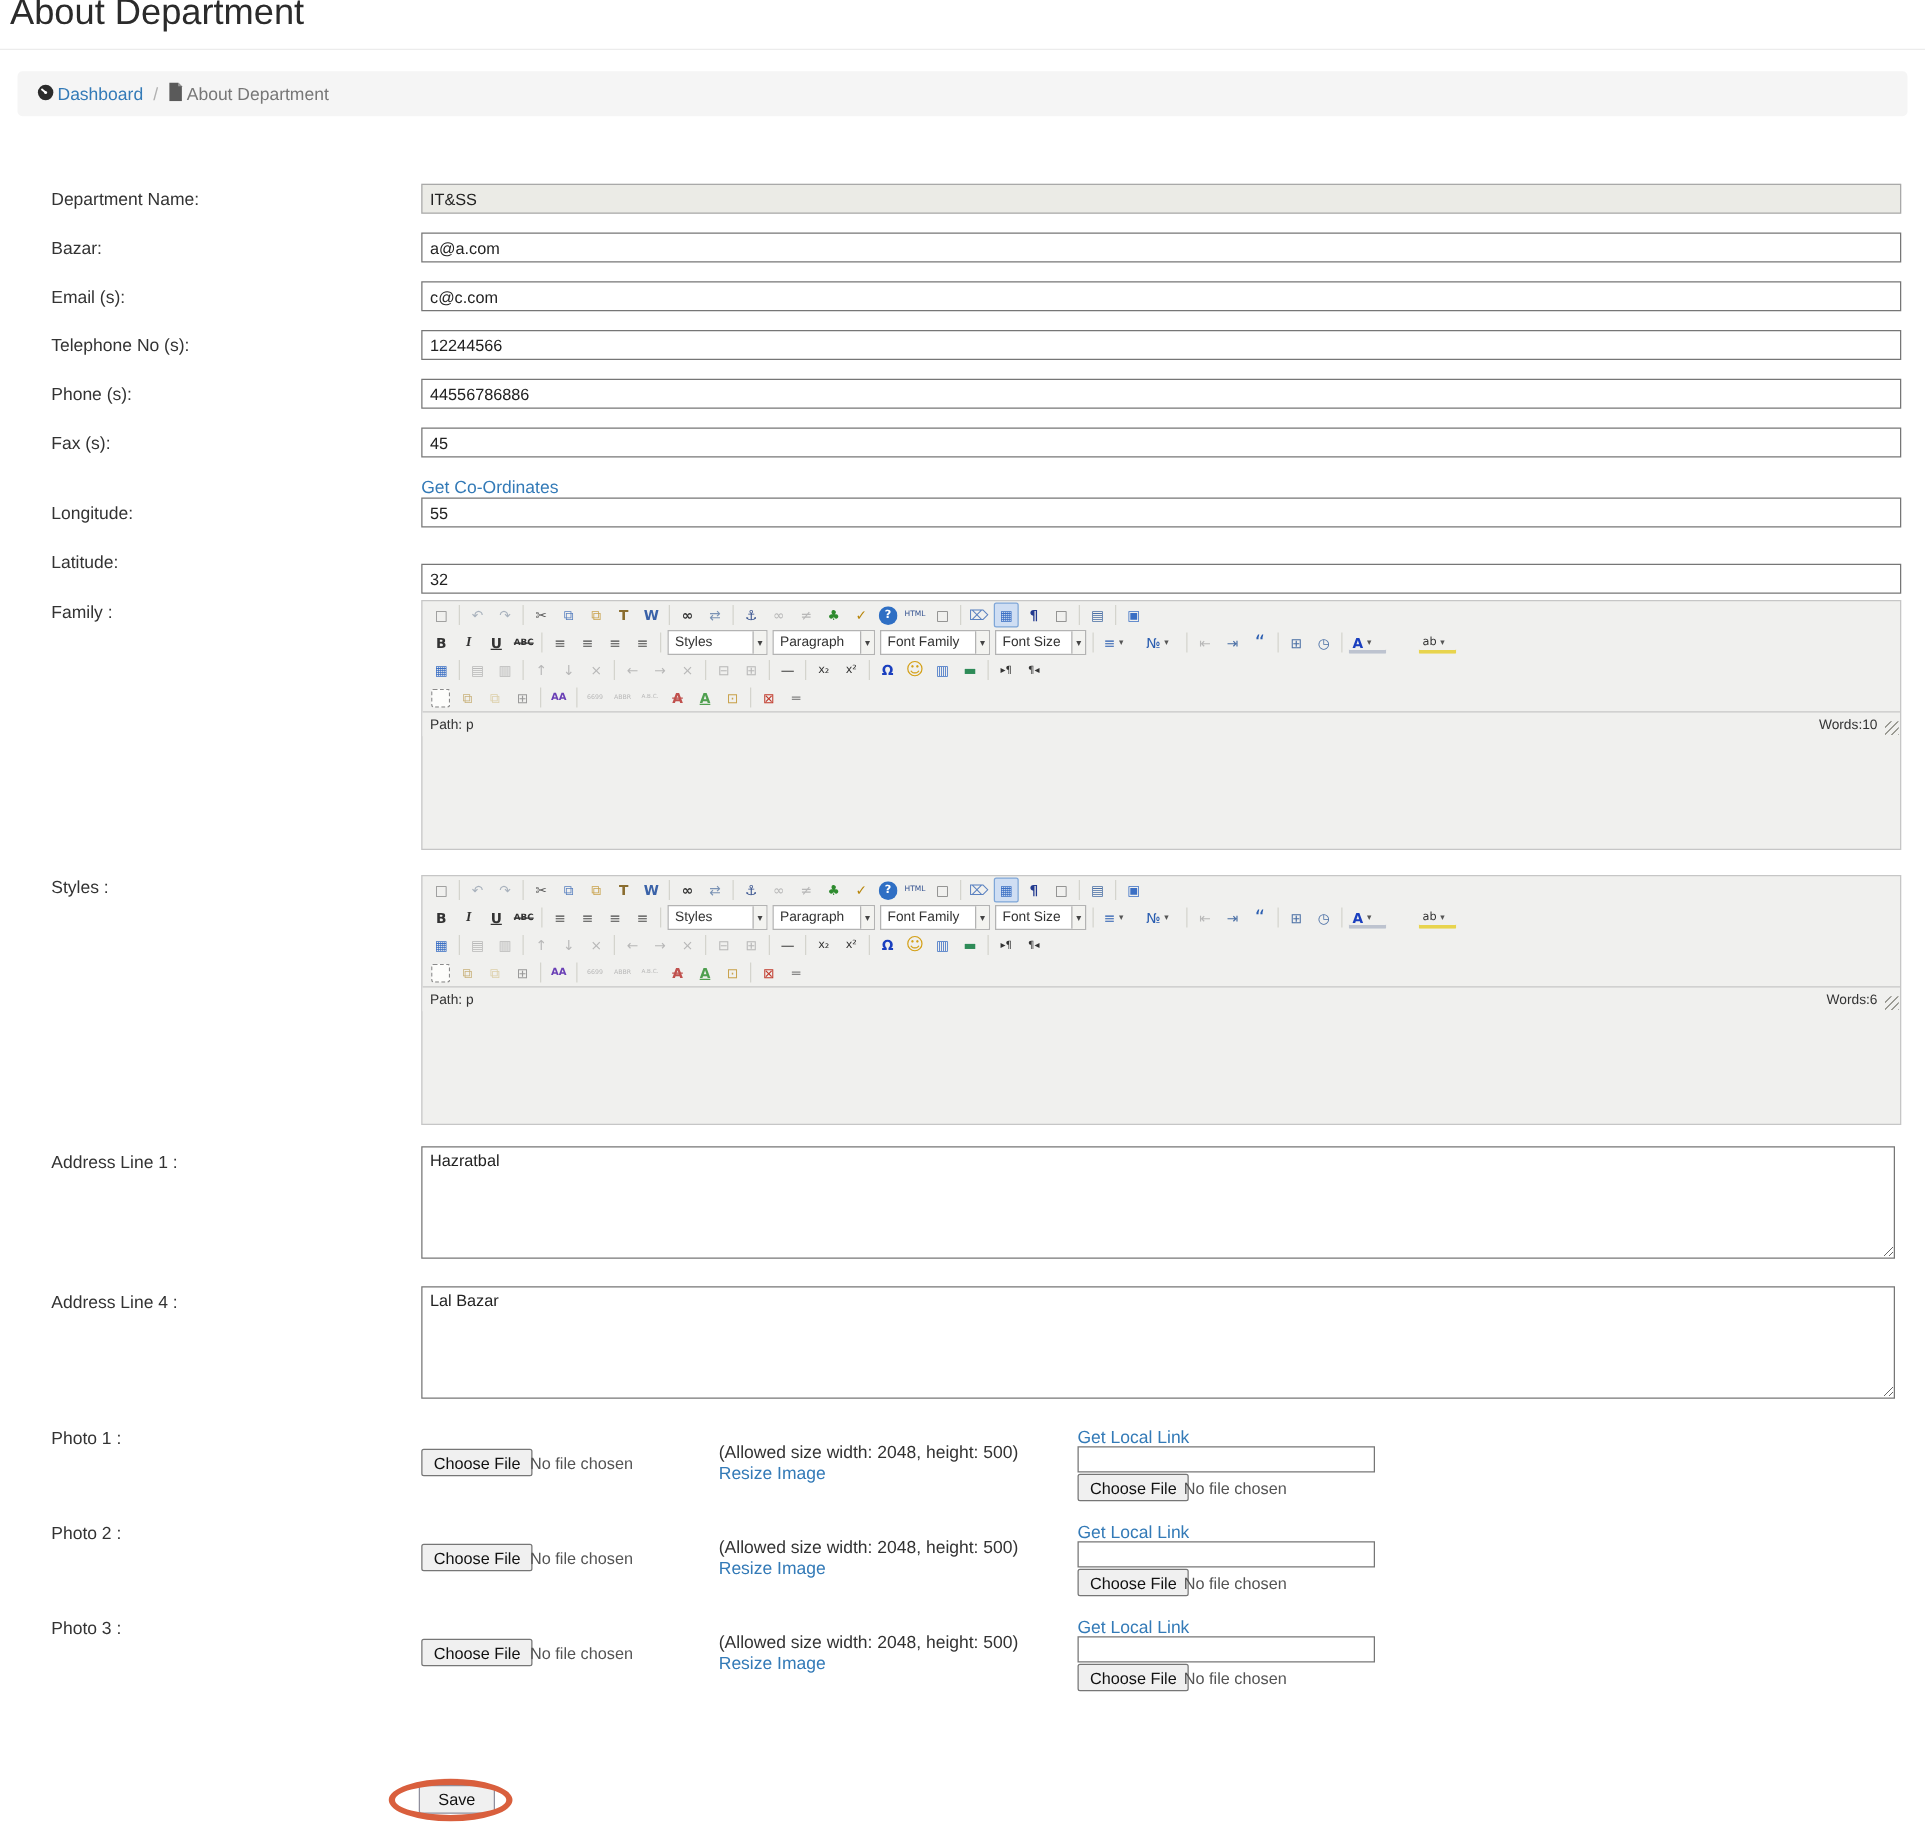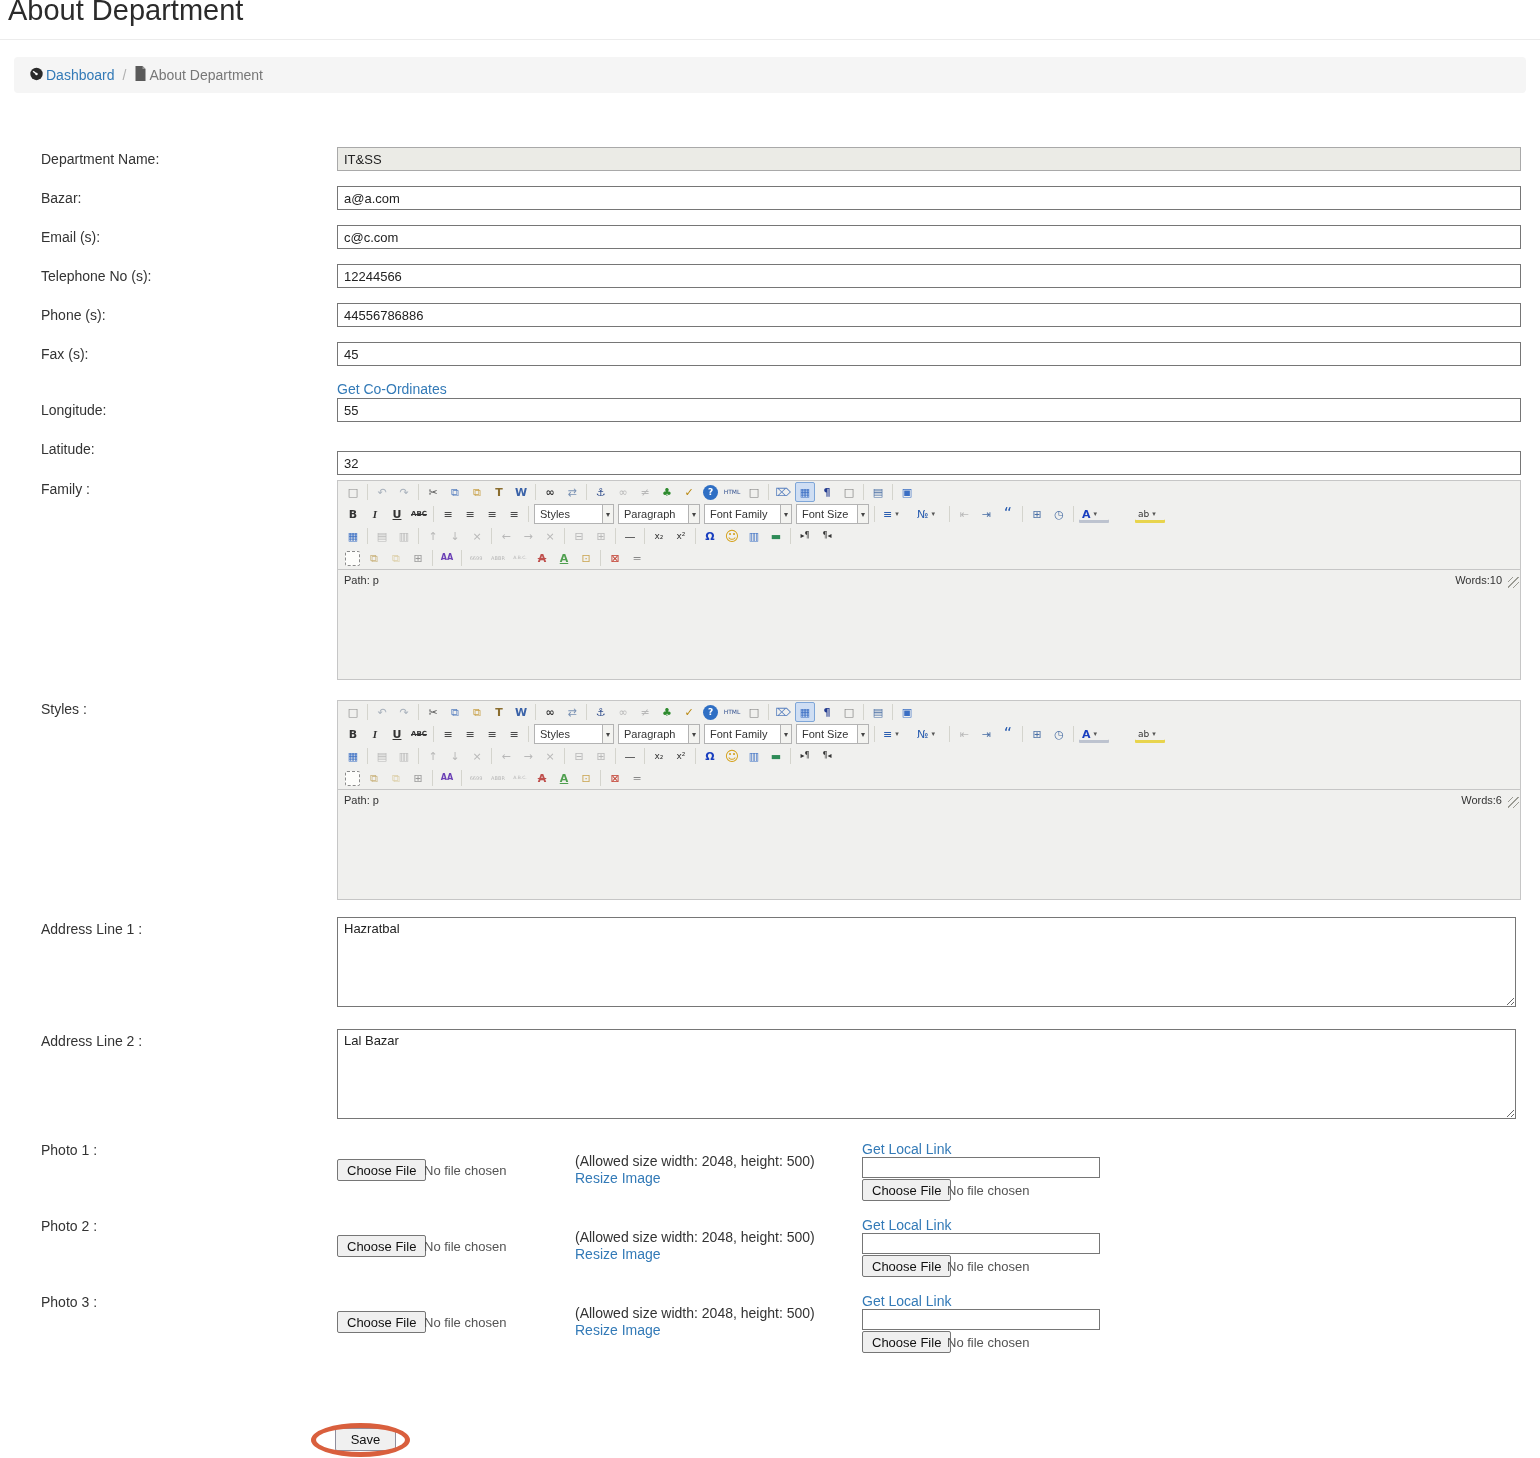--- a/index.html
+++ b/index.html
@@ -401,21 +401,21 @@
   <div class="mce-status">
     <span>Path: p</span>
     <span class="words">Words:6</span>
     <span class="grip"></span>
   </div>
 </div>
 
 <span class="lbl" style="top:921px">Address Line 1 :</span>
 <textarea class="area" style="top: 917px;">Hazratbal</textarea>
 
-<span class="lbl" style="top:1033px">Address Line 2 :</span>
+<span class="lbl" style="top:1033px">Address Line 4 :</span>
 <textarea class="area" style="top: 1029px;">Lal Bazar</textarea>
 
 <span class="lbl" style="top:1142px">Photo 1 :</span>
 <button class="file-btn" style="left:337px;top:1159px">Choose File</button>
 <span class="nofile" style="left:424px;top:1163px">No file chosen</span>
 <span class="allowed" style="top:1153px">(Allowed size width: 2048, height: 500)</span>
 <a class="lnk" style="left:575px;top:1170px">Resize Image</a>
 <a class="lnk" style="left:862px;top:1141px">Get Local Link</a>
 <input class="mini-input" style="top: 1157px;">
 <button class="file-btn" style="left:862px;top:1179px">Choose File</button>

